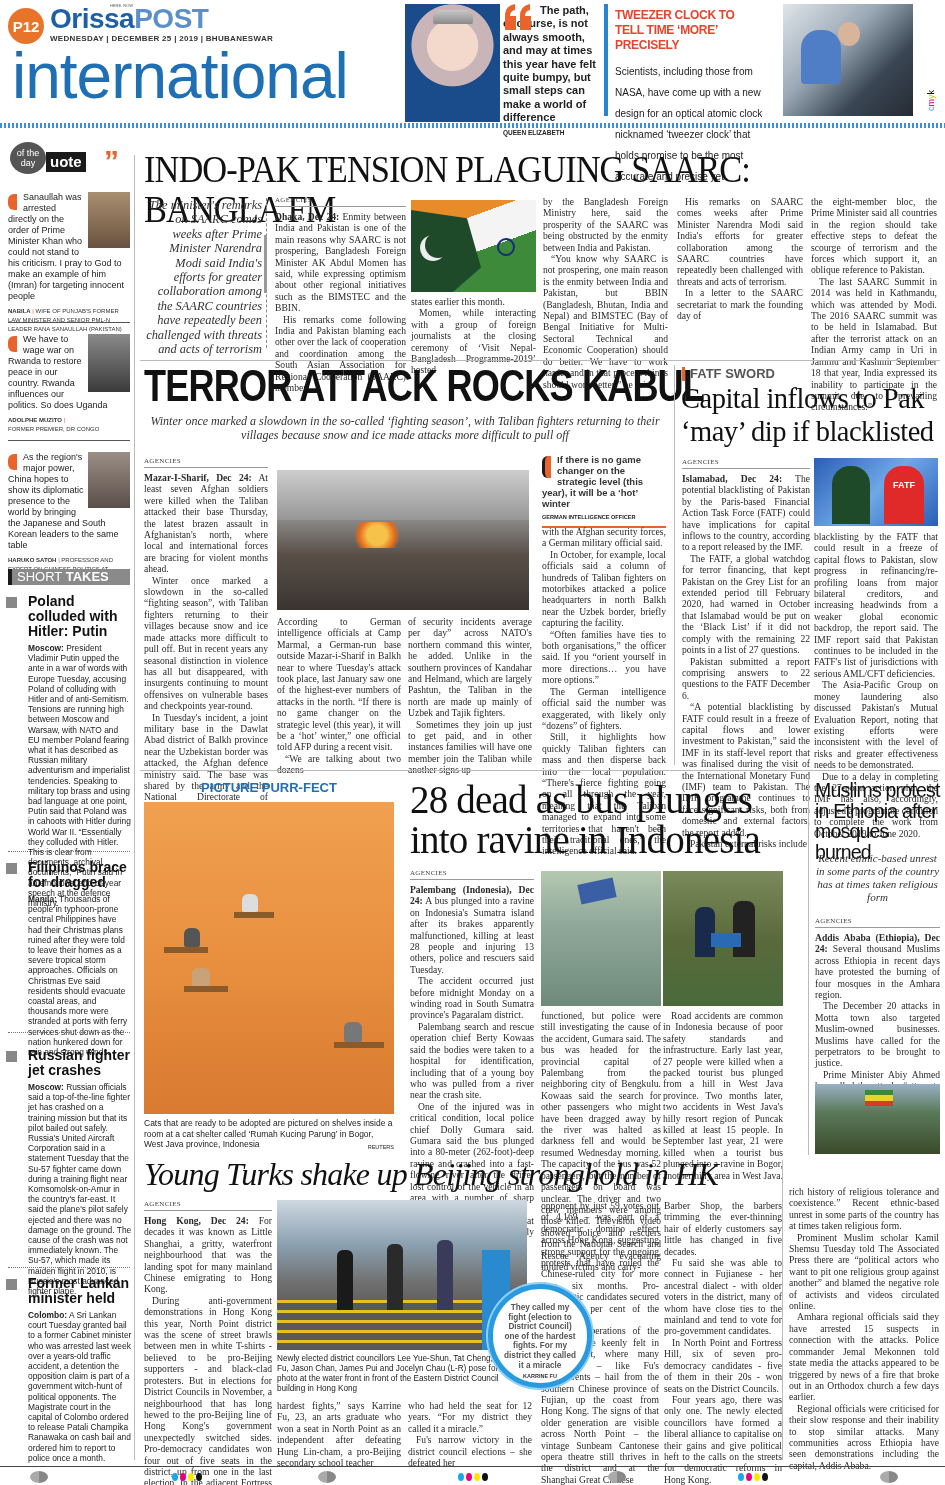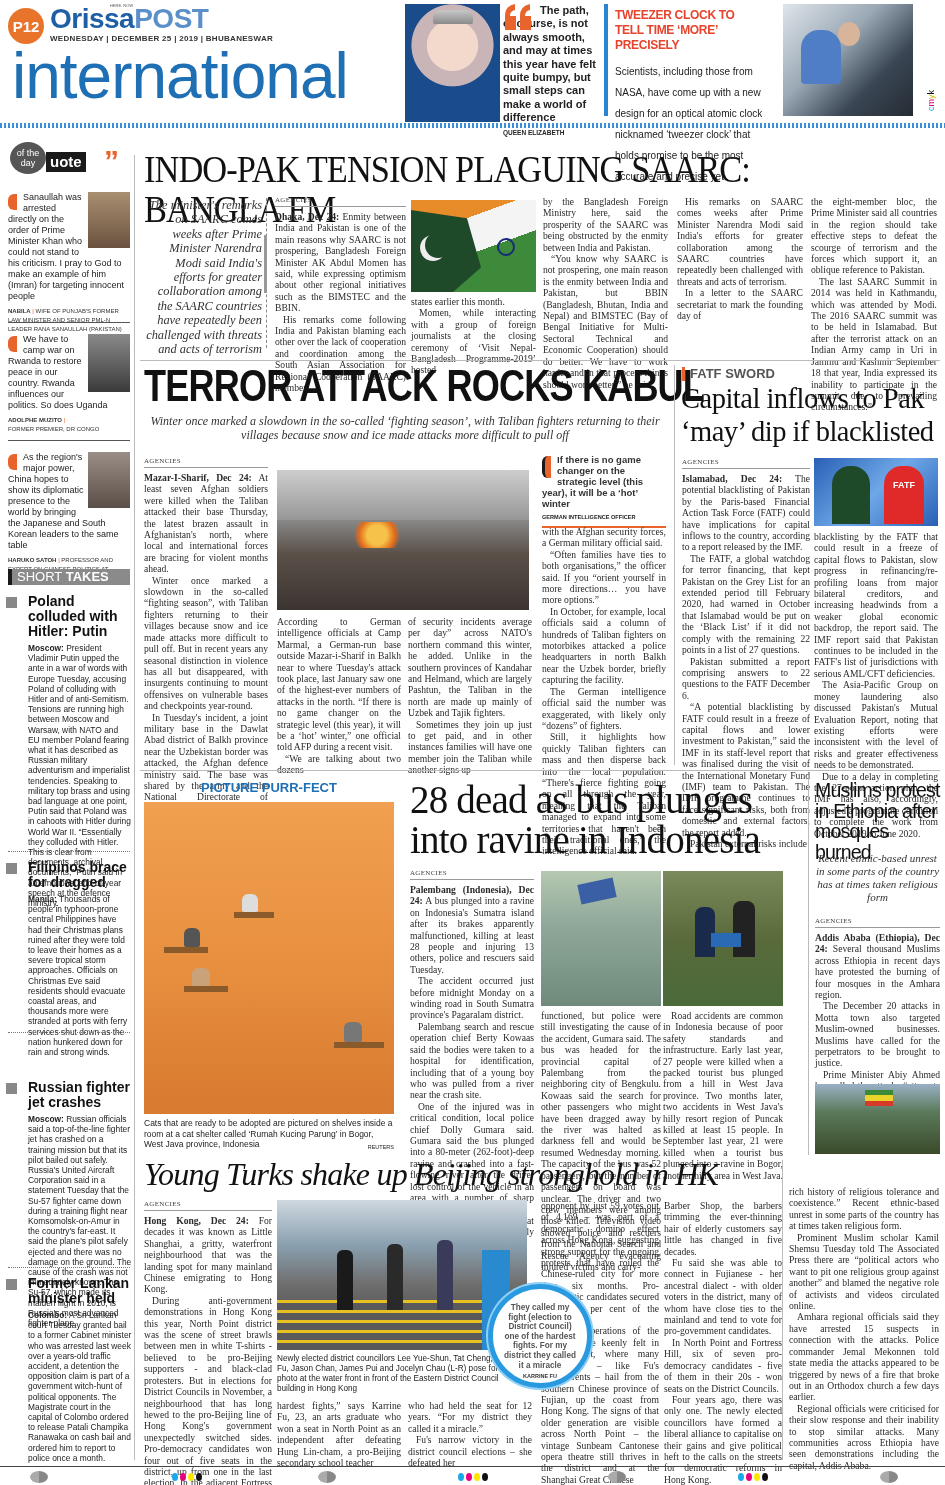--- a/index.html
+++ b/index.html
@@ -83,21 +83,21 @@
 <div class="abs" style="left:8px;top:192px;width:122px">
   <div class="ph" style="float:right;width:42px;height:56px;margin-left:3px;background:linear-gradient(#a88f70,#6b5240)"></div>
   <span class="qmark"></span>
   <div class="qotd-q">Sanaullah was arrested directly on the order of Prime Minister Khan who could not stand to his criticism. I pray to God to make an example of him (Imran) for targeting innocent people</div>
   <div class="qotd-attr"><b>NABILA</b> <span style="color:#e8642c">|</span> <span>WIFE OF PUNJAB'S FORMER LAW MINISTER AND SENIOR PML-N LEADER RANA SANAULLAH (PAKISTAN)</span></div>
 </div>
 <div class="abs" style="left:8px;top:322px;width:122px;border-top:1px solid #555"></div>
 <div class="abs" style="left:8px;top:334px;width:122px">
   <div class="ph" style="float:right;width:42px;height:58px;margin-left:3px;background:linear-gradient(#8a8a8a,#3a3a3a)"></div>
   <span class="qmark"></span>
-  <div class="qotd-q">We have to camp war on Rwanda to restore peace in our country. Rwanda influences our politics. So does Uganda</div>
+  <div class="qotd-q">We have to wage war on Rwanda to restore peace in our country. Rwanda influences our politics. So does Uganda</div>
   <div class="qotd-attr"><b>ADOLPHE MUZITO</b> <span style="color:#e8642c">|</span><br><span>FORMER PREMIER, DR CONGO</span></div>
 </div>
 <div class="abs" style="left:8px;top:440px;width:122px;border-top:1px solid #555"></div>
 <div class="abs" style="left:8px;top:452px;width:122px">
   <div class="ph" style="float:right;width:42px;height:56px;margin-left:3px;background:linear-gradient(#9a8e86,#5a4e48)"></div>
   <span class="qmark"></span>
   <div class="qotd-q">As the region's major power, China hopes to show its diplomatic presence to the world by bringing the Japanese and South Korean leaders to the same table</div>
   <div class="qotd-attr"><b>HARUKO SATOH</b> <span style="color:#e8642c">|</span> <span>PROFESSOR AND EXPERT ON CHINESE POLITICS AT OSAKA UNIVERSITY</span></div>
 </div>
 
@@ -106,21 +106,21 @@
 <div class="abs" style="left:4px;top:594px;width:128px">
   <div class="short-head">Poland colluded with Hitler: Putin</div>
   <div class="short-body"><b>Moscow:</b><span> President Vladimir Putin upped the ante in a war of words with Europe Tuesday, accusing Poland of colluding with Hitler and of anti-Semitism. Tensions are running high between Moscow and Warsaw, with NATO and EU member Poland fearing what it has described as Russian military adventurism and imperialist tendencies. Speaking to military top brass and using bad language at one point, Putin said that Poland was in cahoots with Hitler during World War II. “Essentially they colluded with Hitler. This is clear from documents, archival documents,” Putin said in an emotional end-of-year speech at the defence ministry.</span></div>
 </div>
 <div class="abs dotline" style="left:8px;top:851px;width:122px"></div>
 <div class="abs" style="left:4px;top:860px;width:128px">
   <div class="short-head">Filipinos brace for dragged</div>
   <div class="short-body"><b>Manila:</b><span> Thousands of people in typhoon-prone central Philippines have had their Christmas plans ruined after they were told to leave their homes as a severe tropical storm approaches. Officials on Christmas Eve said residents should evacuate coastal areas, and thousands more were stranded at ports with ferry services shut down as the nation hunkered down for rain and strong winds.</span></div>
 </div>
 <div class="abs dotline" style="left:8px;top:1032px;width:122px"></div>
-<div class="abs" style="left:4px;top:1080px;width:128px">
+<div class="abs" style="left:4px;top:1048px;width:128px">
   <div class="short-head">Russian fighter jet crashes</div>
   <div class="short-body"><b>Moscow:</b><span> Russian officials said a top-of-the-line fighter jet has crashed on a training mission but that its pilot bailed out safely. Russia's United Aircraft Corporation said in a statement Tuesday that the Su-57 fighter came down during a training flight near Komsomolsk-on-Amur in the country's far-east. It said the plane's pilot safely ejected and there was no damage on the ground. The cause of the crash was not immediately known. The Su-57, which made its maiden flight in 2010, is Russia's most advanced fighter plane.</span></div>
 </div>
 <div class="abs dotline" style="left:8px;top:1267px;width:122px"></div>
 <div class="abs" style="left:4px;top:1276px;width:128px">
   <div class="short-head">Former Lankan minister held</div>
   <div class="short-body"><b>Colombo:</b><span> A Sri Lankan court Tuesday granted bail to a former Cabinet minister who was arrested last week over a years-old traffic accident, a detention the opposition claim is part of a government witch-hunt of political opponents. The Magistrate court in the capital of Colombo ordered to release Patali Champika Ranawaka on cash bail and ordered him to report to police once a month.</span></div>
 </div>
 
 <div class="abs hl-serif" style="left:144px;top:150px;width:790px;font-size:37px;line-height:40px;letter-spacing:-1px;transform:scaleX(.93);transform-origin:left">INDO-PAK TENSION PLAGUING SAARC: BANGLA FM</div>
@@ -195,22 +195,22 @@
 </div>
 <div class="abs" style="left:542px;top:454px;width:124px">
   <span class="qmark" style="height:22px;width:9px;border-left:3px solid #1a1a1a"></span>
   <div class="sans" style="font-size:9.5px;line-height:11px;font-weight:bold;color:#333">If there is no game changer on the strategic level (this year), it will be a ‘hot’ winter</div>
   <div class="sans" style="font-size:5.6px;font-weight:bold;margin-top:5px">GERMAN INTELLIGENCE OFFICER</div>
   <div style="margin-top:6px;border-top:2px solid #e8642c"></div>
 </div>
 <div class="abs" style="left:542px;top:526px;width:124px">
   <div class="body-text">
     <p class="first">with the Afghan security forces, a German military official said.</p>
+    <p>In October, for example, local officials said a column of hundreds of Taliban fighters on motorbikes attacked a police headquarters in north Balkh near the Uzbek border, briefly capturing the facility.</p>
     <p>“Often families have ties to both organisations,” the officer said. If you “orient yourself in more directions… you have more options.”</p>
-    <p>In October, for example, local officials said a column of hundreds of Taliban fighters on motorbikes attacked a police headquarters in north Balkh near the Uzbek border, briefly capturing the facility.</p>
     <p>The German intelligence official said the number was exaggerated, with likely only “dozens” of fighters.</p>
     <p>Still, it highlights how quickly Taliban fighters can mass and then disperse back into the local population. “There's fierce fighting going on all through the year, meaning that the Taliban managed to expand into some territories that haven't been their traditional ones,” the intelligence official said.</p>
   </div>
 </div>
 
 <div class="abs vrule" style="left:674px;top:365px;height:400px"></div>
 <div class="abs sans" style="left:682px;top:367px;font-size:13px;font-weight:bold;color:#555;border-left:3px solid #e8642c;padding-left:5px;line-height:14px"><span>FATF SWORD</span></div>
 <div class="abs hl-serif" style="left:681px;top:382px;width:262px;font-size:28.5px;line-height:33px;letter-spacing:-.5px">Capital inflows to Pak ‘may’ dip if blacklisted</div>
 <div class="abs" style="left:682px;top:458px;width:128px">
   <div class="agencies">AGENCIES</div>

